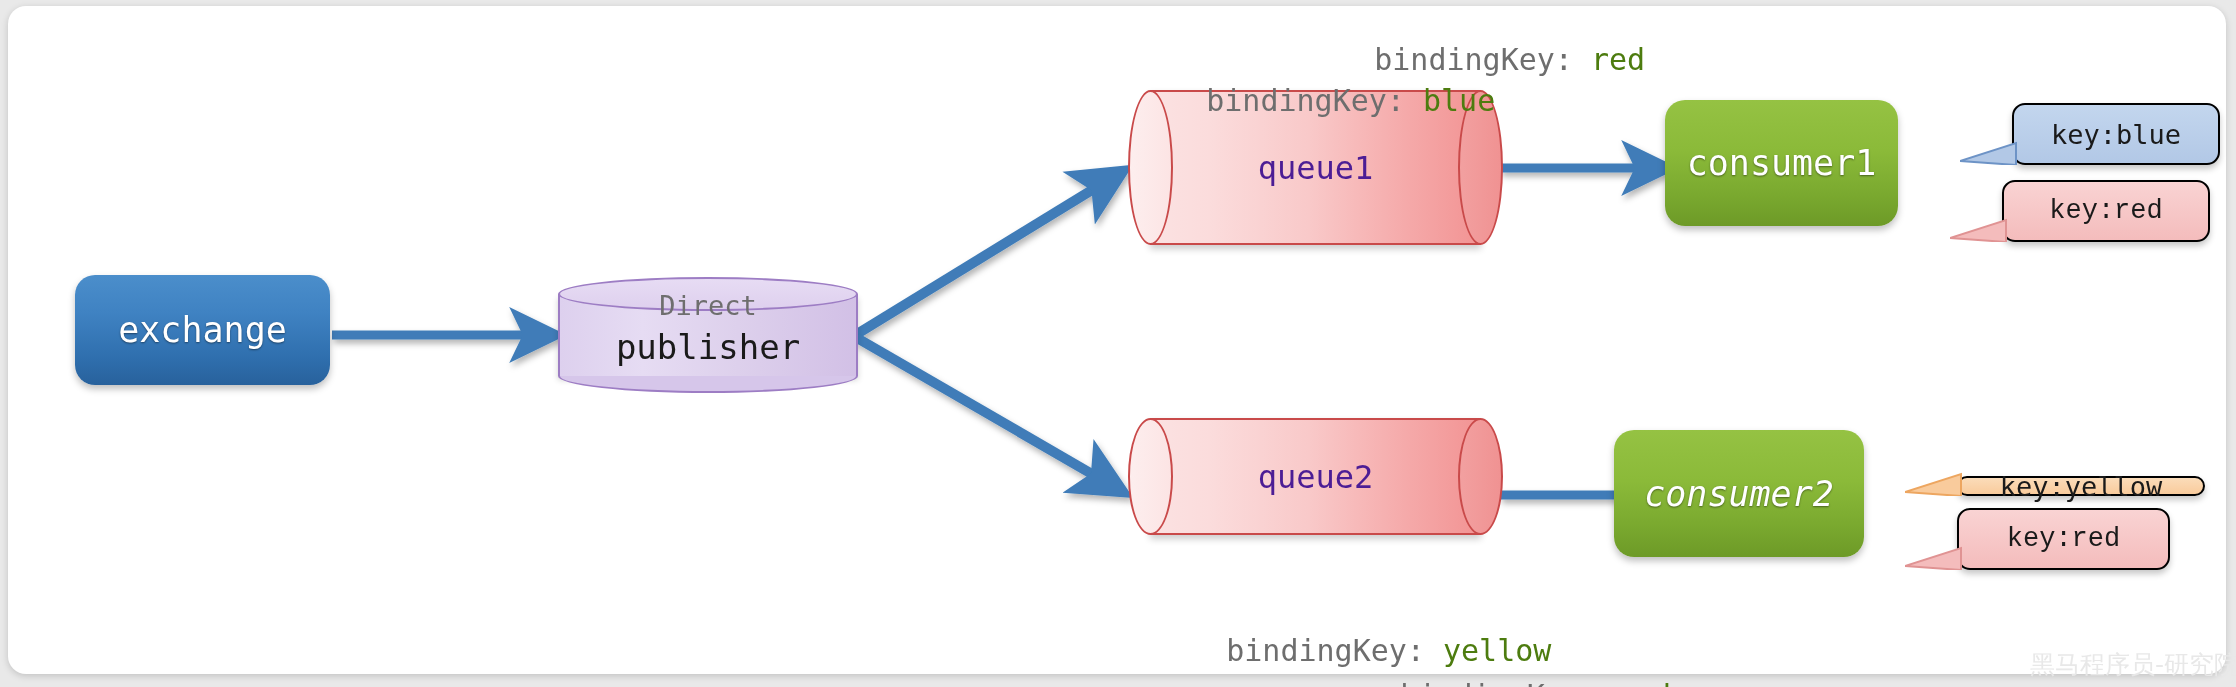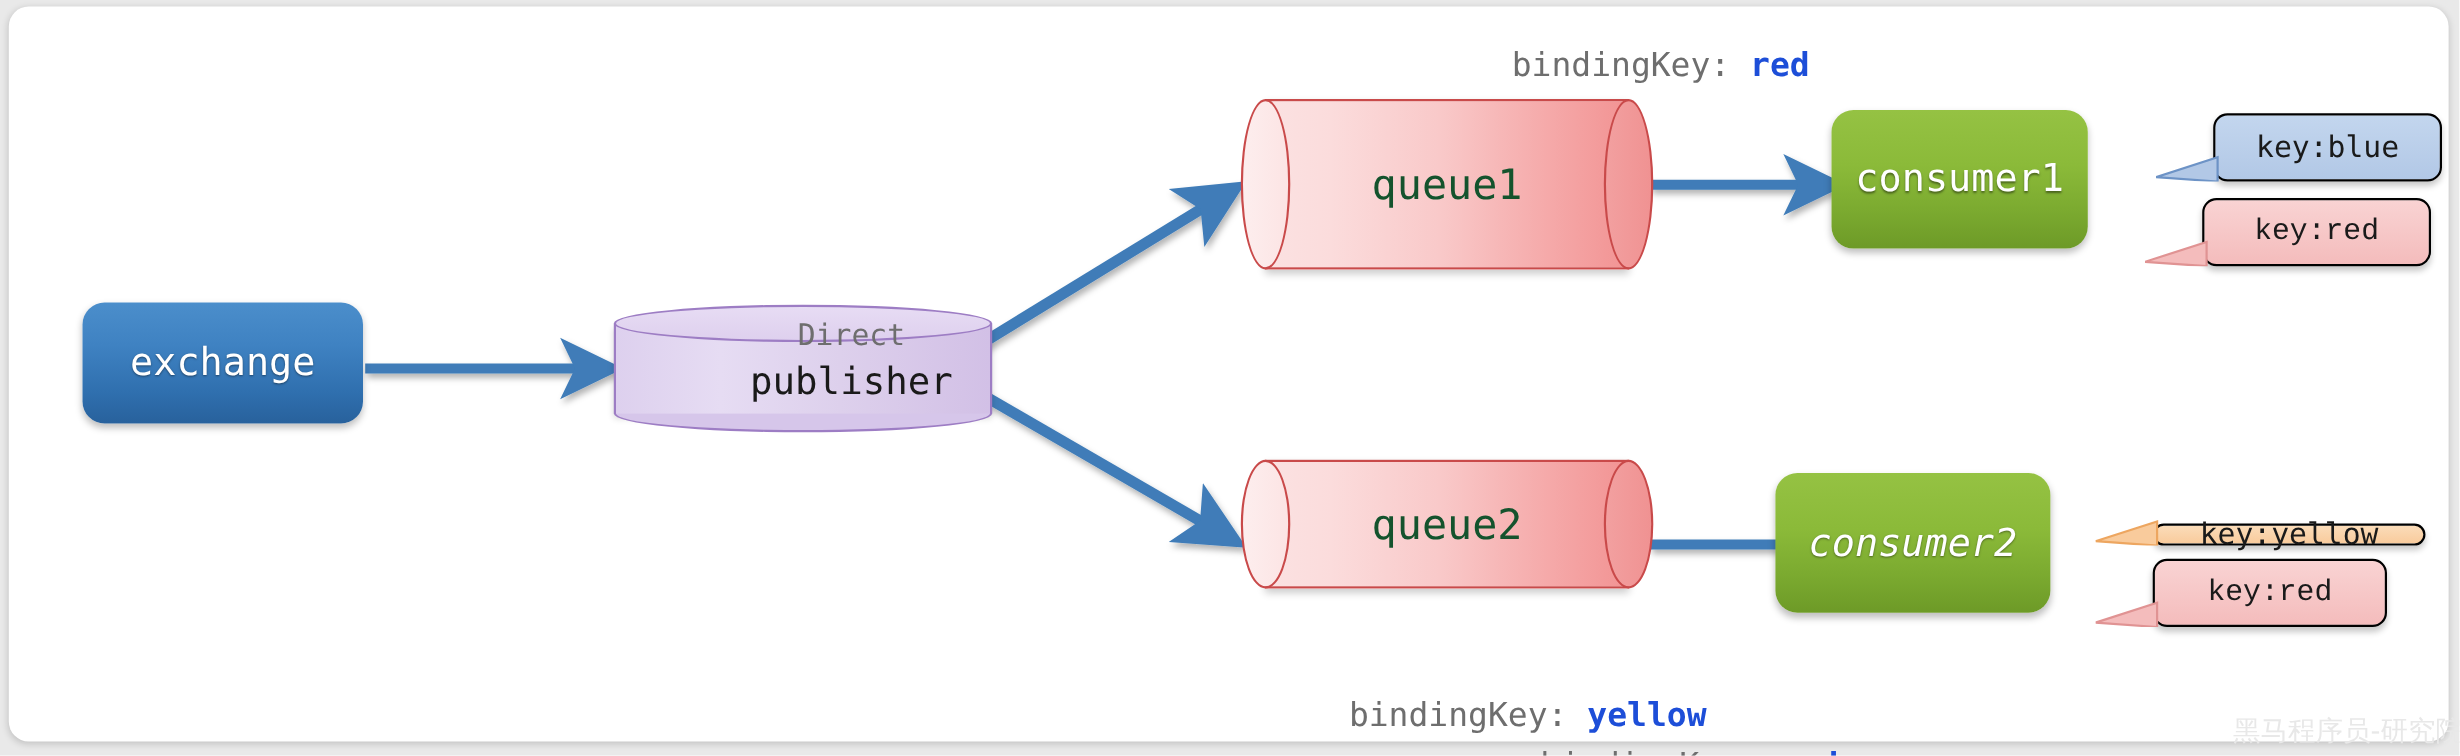--- a/index.html
+++ b/index.html
@@ -122,44 +122,44 @@
     width: 45px;
     border-radius: 50%;
     background: linear-gradient(to right, #fdeeee 0%, #fce4e4 100%);
     border: 2px solid #c94a4a;
     box-sizing: border-box;
     z-index: 3;
   }
   .hcyl .node-label {
     top: 50%;
     transform: translateY(-50%);
-    color: #14532d;
-    font-size: 38px;
+    color: #4c1d95;
+    font-size: 32px;
     z-index: 4;
   }
 
   
   svg.arrows {
     position: absolute;
     left: 0; top: 0;
     width: 2236px;
     height: 687px;
     pointer-events: none;
   }
 
   
   .bk {
     position: absolute;
     font-size: 30px;
     color: #6e6e6e;
     white-space: pre;
   }
   .bk .val {
-    font-weight: bold;
-    color: #1d4ed8;
+    font-weight: normal;
+    color: #4d7c0f;
   }
 
   
   .callout {
     position: absolute;
   }
   .callout .bubble {
     position: absolute;
     left: 52px;
     top: 0;
@@ -222,21 +222,21 @@
       <line x1="857" y1="338" x2="1123" y2="492" stroke-width="10" marker-end="url(#ah)"></line>
       <line x1="1500" y1="168" x2="1668" y2="168" stroke-width="9" marker-end="url(#ah)"></line>
       <line x1="1500" y1="495" x2="1662" y2="495" stroke-width="9" marker-end="url(#ah)"></line>
     </g>
   </svg>
 
   <div class="rbox blue-box" style="left:75px; top:275px; width:255px; height:110px;">
     <div class="node-label">exchange</div>
   </div>
 
-  <div class="vcyl" style="left:558px; top:277px; width:300px; height:116px;padding-left:44px;">
+  <div class="vcyl" style="left:558px; top:277px; width:300px; height:116px;">
     <div class="body"></div>
     <div class="bot-cap"></div>
     <div class="cap-mask"></div>
     <div class="top-cap"></div>
     <div class="node-label" style="top:13px; font-size:27px; color:#6e6e6e; z-index:5;">Direct</div>
     <div class="node-label" style="top:50px; font-size:34px; color:#1a1a1a; z-index:5;">publisher</div>
   </div>
 
   <div class="hcyl" style="left:1128px; top:90px; width:375px; height:155px;">
     <div class="body"></div>
@@ -255,20 +255,23 @@
   <div class="rbox green-box" style="left:1665px; top:100px; width:233px; height:126px;">
     <div class="node-label">consumer1</div>
   </div>
 
   <div class="rbox green-box" style="left:1614px; top:430px; width:250px; height:127px;font-style:italic;">
     <div class="node-label">consumer2</div>
   </div>
 
   <div class="bk" style="left:1302px; top:7px;">
     <span>bindingKey: </span><span class="val">red</span>
+  </div>
+  <div class="bk" style="left:1134px; top:48px;">
+    <span>bindingKey: </span><span class="val">blue</span>
   </div>
   <div class="bk" style="left:1154px; top:598px;">
     <span>bindingKey: </span><span class="val">yellow</span>
   </div>
   <div class="bk" style="left:1328px; top:643px;">
     <span>bindingKey: </span><span class="val">red</span>
   </div>
 
   <div class="callout" style="left:1960px; top:103px; width:260px; height:62px;">
     <svg class="tail" style="top:32px;" viewBox="0 0 62 30" preserveAspectRatio="none">

